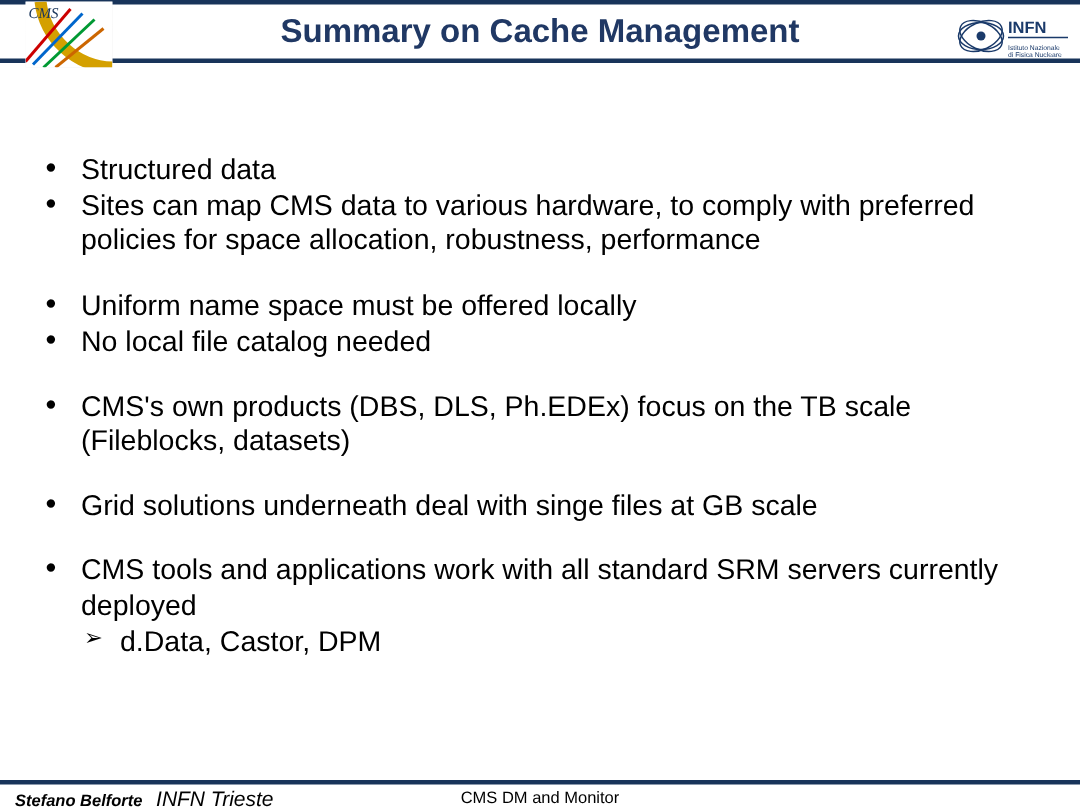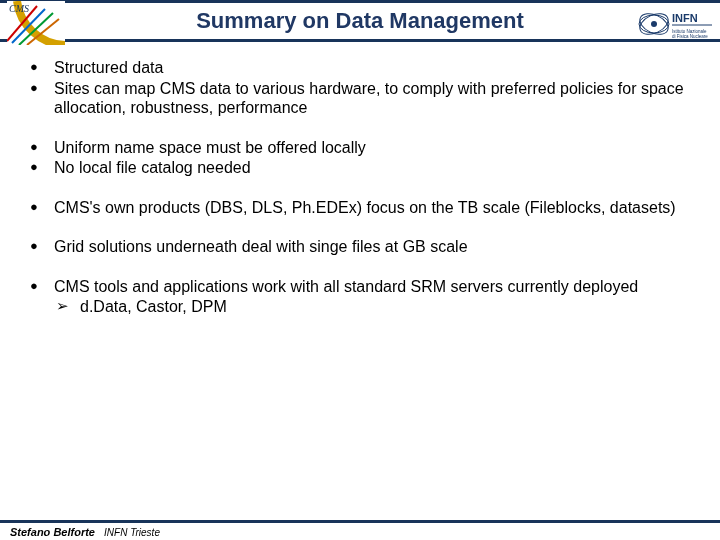--- a/index.html
+++ b/index.html
@@ -6,38 +6,39 @@
   html, body { width: 720px; height: 540px; font-family: Arial, Helvetica, sans-serif; background: #fff; }
   .slide { width: 720px; height: 540px; position: relative; }
   .header {
     width: 720px; height: 42px;
     border-top: 3px solid #18345a;
     border-bottom: 3px solid #18345a;
     display: flex; align-items: center; justify-content: center;
     position: relative;
   }
   .logo-left {
-    position: absolute; left: 7px; top: -2px; width: 58px; height: 44px;
+    position: absolute; left: 17px; top: -2px; width: 58px; height: 44px;
     background: linear-gradient(135deg, #fff 0%, #f0f0f0 100%);
     overflow: hidden;
   }
   .logo-left svg { width: 58px; height: 44px; }
   .logo-right {
     position: absolute; right: 6px; top: 1px; width: 78px; height: 40px;
     display: flex; align-items: center; justify-content: center;
   }
   .logo-right svg { width: 78px; height: 40px; }
   .title {
     color: #203864; font-size: 22px; font-weight: bold;
   }
   .content {
     padding: 16px 14px 0 14px;
-    font-size: 16px;
+    font-size: 19px;
     color: #000;
     line-height: 1.22;
+    margin-top: 44px;
   }
   .group { margin-bottom: 20px; }
   .bullet-l1 {
     position: relative;
     padding-left: 40px;
     margin-bottom: 1px;
   }
   .bullet-l1::before {
     content: "●";
     position: absolute;
@@ -61,21 +62,21 @@
   }
   .footer {
     position: absolute; left: 0; bottom: 0;
     width: 720px; height: 20px;
     border-top: 3px solid #18345a;
     font-size: 11px;
     display: flex; align-items: center;
   }
   .footer-left { padding-left: 10px; }
   .footer-left .author { font-weight: bold; font-style: italic; }
-  .footer-left .affil { font-style: italic; font-size: 10px; padding-left: 6px; }
+  .footer-left .affil { font-style: italic; font-size: 14px; padding-left: 6px; }
   .footer-center {
     position: absolute; left: 0; width: 720px; text-align: center;
     pointer-events: none;
   }
   .footer-right {
     position: absolute; right: 10px; color: #000; margin-top: 30px;
   }
 </style>
 </head>
 <body>
@@ -87,21 +88,21 @@
       <svg viewBox="0 0 58 44">
         <rect x="0" y="0" width="58" height="44" fill="#fff"></rect>
         <path d="M58 44 A 50 50 0 0 1 10 0" fill="none" stroke="#d4a000" stroke-width="8"></path>
         <line x1="0" y1="40" x2="30" y2="5" stroke="#cc0000" stroke-width="2"></line>
         <line x1="5" y1="42" x2="38" y2="8" stroke="#0066cc" stroke-width="2"></line>
         <line x1="12" y1="44" x2="46" y2="12" stroke="#009933" stroke-width="2"></line>
         <line x1="20" y1="44" x2="52" y2="18" stroke="#cc6600" stroke-width="2"></line>
         <text x="2" y="11" font-family="serif" font-size="10" font-style="italic" fill="#18345a">CMS</text>
       </svg>
     </div>
-    <div class="title">Summary on Data Management</div>
+    <div class="title">Summary on Cache Management</div>
     <div class="logo-right">
       <svg viewBox="0 0 78 40">
         <ellipse cx="18" cy="20" rx="15" ry="9" fill="none" stroke="#1a3a6a" stroke-width="1" transform="rotate(25 18 20)"></ellipse>
         <ellipse cx="18" cy="20" rx="15" ry="9" fill="none" stroke="#1a3a6a" stroke-width="1" transform="rotate(-25 18 20)"></ellipse>
         <ellipse cx="18" cy="20" rx="15" ry="9" fill="none" stroke="#1a3a6a" stroke-width="1"></ellipse>
         <circle cx="18" cy="20" r="3" fill="#1a3a6a"></circle>
         <text x="36" y="18" font-family="Arial" font-weight="bold" font-size="11" fill="#1a3a6a">INFN</text>
         <line x1="36" y1="21" x2="76" y2="21" stroke="#1a3a6a" stroke-width="1"></line>
         <text x="36" y="29" font-family="Arial" font-size="4.5" fill="#1a3a6a">Istituto Nazionale</text>
         <text x="36" y="34" font-family="Arial" font-size="4.5" fill="#1a3a6a">di Fisica Nucleare</text>
@@ -134,16 +135,17 @@
       <div class="bullet-l2"><span>d.Data, Castor, DPM</span></div>
     </div>
 
   </div>
 
   <div class="footer">
     <div class="footer-left">
       <span class="author">Stefano Belforte</span>
       <span class="affil">INFN Trieste</span>
     </div>
+    <div class="footer-center">CMS DM and Monitor</div>
     <div class="footer-right">17</div>
   </div>
 
 </div>
 
 </body></html>

